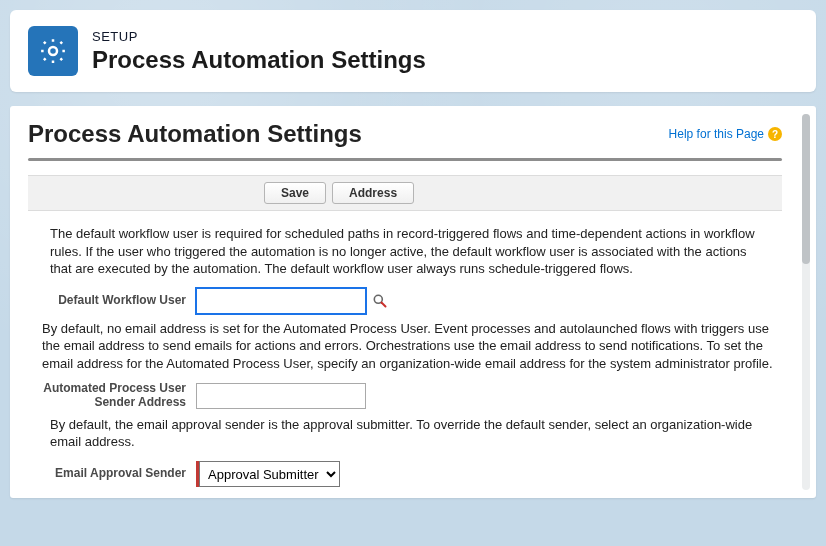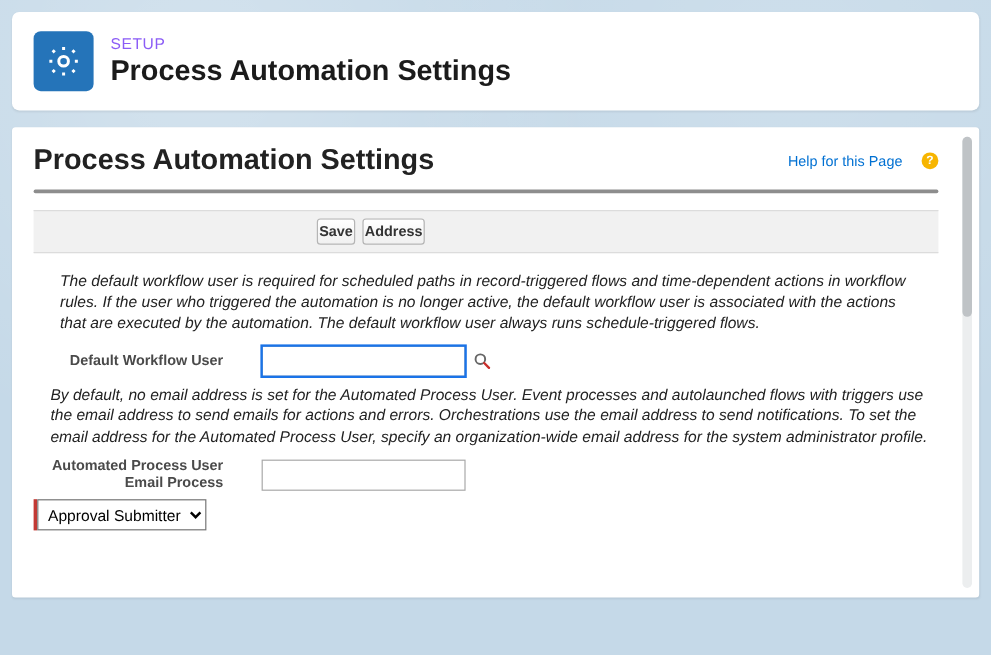--- a/index.html
+++ b/index.html
@@ -32,21 +32,21 @@
     background: #2574b9;
     border-radius: 6px;
     display: flex;
     align-items: center;
     justify-content: center;
     margin-right: 14px;
     flex-shrink: 0;
   }
   .header-texts .sup {
     font-size: 13px;
-    color: #8b5cf6;
+    color: #0f172a;
     letter-spacing: 0.5px;
   }
   .header-texts h1 {
     font-size: 24px;
     margin: 2px 0 0 0;
     font-weight: 700;
     color: #1b1b1b;
   }
   .body-card {
     background: #fff;
@@ -90,21 +90,21 @@
     font-weight: 600;
     color: #222;
     margin: 0;
   }
   .help-link {
     font-size: 12px;
     color: #0070d2;
     text-decoration: none;
     display: flex;
     align-items: center;
-    gap: 16px;
+    gap: 4px;
     margin-left: 16px;
   }
   .help-icon {
     width: 14px;
     height: 14px;
     background: #f7b500;
     border-radius: 50%;
     display: inline-flex;
     align-items: center;
     justify-content: center;
@@ -127,47 +127,46 @@
     margin-right: 6px;
     margin-bottom: 14px;
     display: flex;
     gap: 6px;
   }
   .button-bar-spacer {
     width: 230px;
   }
   .btn {
     font-size: 12px;
-    padding: 3px 1px;
+    padding: 3px 16px;
     background: linear-gradient(#ffffff, #f0f0f0);
     border: 1px solid #b5b5b5;
     border-radius: 3px;
     cursor: pointer;
     font-weight: 700;
     color: #333;
   }
   .section-text {
     font-size: 13px;
     color: #222;
     line-height: 1.35;
     margin: 0 22px 10px 22px;
-    font-style: italic;
   }
   .field-row {
     display: flex;
     align-items: center;
     margin: 4px 0 6px 0;
   }
   .field-label {
     width: 158px;
     text-align: right;
     font-size: 12px;
     font-weight: 700;
     color: #4a4a4a;
-    padding-right: 32px;
+    padding-right: 10px;
     line-height: 1.15;
   }
   input.text-input {
     font-size: 13px;
     padding: 2px 4px;
     border: 1px solid #a9a9a9;
     height: 20px;
     box-sizing: content-box;
   }
   .focused {
@@ -244,26 +243,28 @@
           <svg width="16" height="16" viewBox="0 0 16 16">
             <circle cx="6.3" cy="6.3" r="4" fill="none" stroke="#666" stroke-width="1.6"></circle>
             <line x1="9.5" y1="9.5" x2="13.5" y2="13.5" stroke="#c9302c" stroke-width="2" stroke-linecap="round"></line>
           </svg>
         </span>
       </div>
 
       <p class="section-text" style="margin-left:14px;margin-right:14px">By default, no email address is set for the Automated Process User. Event processes and autolaunched flows with triggers use the email address to send emails for actions and errors. Orchestrations use the email address to send notifications. To set the email address for the Automated Process User, specify an organization-wide email address for the system administrator profile.</p>
 
       <div class="field-row">
-        <div class="field-label">Automated Process User Email Process</div>
+        <div class="field-label">Automated Process User Sender Address</div>
         <input type="text" class="text-input" style="width: 160px;" value="">
       </div>
 
+      <p class="section-text">By default, the email approval sender is the approval submitter. To override the default sender, select an organization-wide email address.</p>
 
       <div class="field-row">
+        <div class="field-label">Email Approval Sender</div>
         <span class="required-bar"></span>
           <select class="select-input">
           <option>Approval Submitter</option>
         </select>
       </div>
 
     </div>
   </div>
 </div>
 

